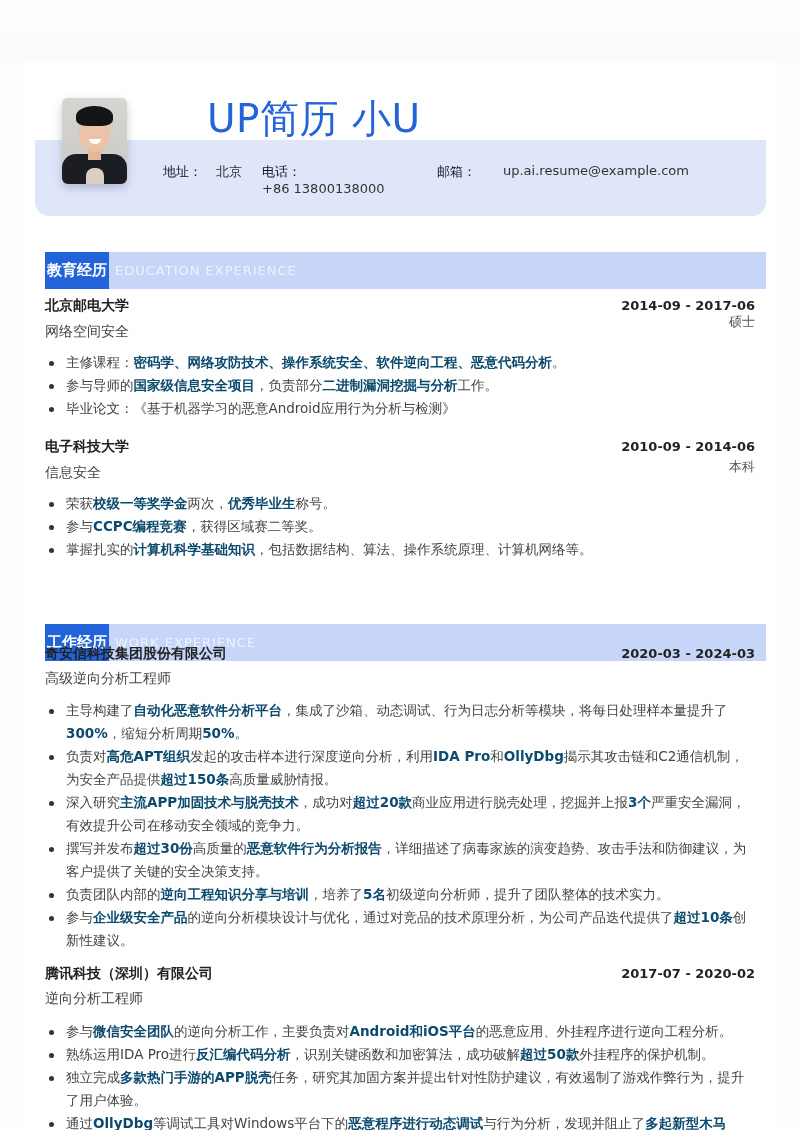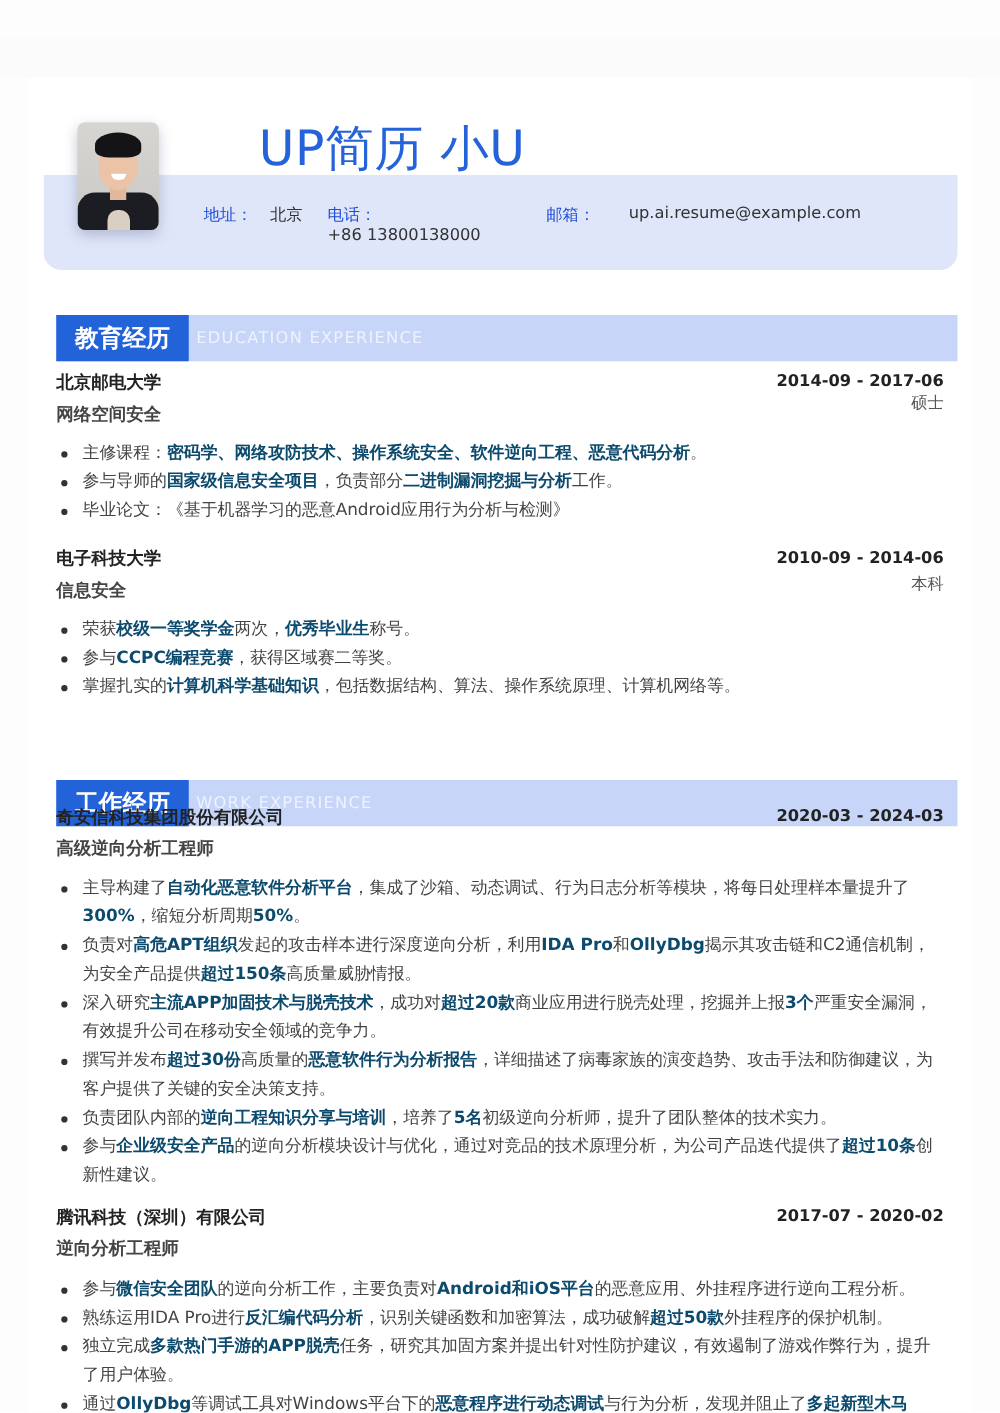--- a/index.html
+++ b/index.html
@@ -17,30 +17,30 @@
     .avatar .bg { position:absolute; inset:0; background: linear-gradient(#d6d5d2, #c9c8c5); }
     .avatar .body { position:absolute; left:0; right:0; bottom:0; height:30px; background:#1c1d22; border-radius: 14px 14px 0 0; }
     .avatar .shirt { position:absolute; left:24px; width:18px; bottom:0; height:16px; background:#d9cfc2; border-radius: 8px 8px 0 0; }
     .avatar .neck { position:absolute; left:26px; width:13px; bottom:24px; height:12px; background:#e2b89c; }
     .avatar .face { position:absolute; left:17px; top:16px; width:31px; height:38px; background:#ebc3a6; border-radius: 45% 45% 48% 48%; }
     .avatar .hair { position:absolute; left:14px; top:8px; width:37px; height:20px; background:#141416; border-radius: 50% 50% 30% 30%; }
     .avatar .smile { position:absolute; left:27px; top:41px; width:12px; height:5px; background:#fff; border-radius: 0 0 6px 6px; }
 
     .name-title { position: absolute; left: 163px; top: 92px; font-size: 39px; font-weight: 500; color: #2563d8; letter-spacing: 0.5px; font-family: "DejaVu Sans", sans-serif; margin-left: 44px; }
     .contact { position: absolute; top: 163px; font-size: 13px; color: #333; display: flex; gap: 0; }
-    .contact .lbl { color: #1d4ed8; margin-right: 14px; }
+    .contact .lbl { color: #0f172a; margin-right: 14px; }
 
     
     .section-head { position: absolute; left: 45px; width: 721px; height: 37px; background: #c7d6f8; display: flex; align-items: center; }
-    .section-head .cn { height: 37px; width: 106px; background: #2363da; color: #fff; font-size: 19px; font-weight: bold; display:flex; align-items:center; justify-content:center; }
+    .section-head .cn { height: 37px; width: 64px; background: #2363da; color: #fff; font-size: 15px; font-weight: bold; display:flex; align-items:center; justify-content:center; }
     .section-head .en { color: #eef2ff; font-size: 13px; letter-spacing: 1px; margin-left: 6px; }
 
     .entry-title { position: absolute; left: 45px; font-size: 14px; font-weight: bold; color: #222; }
     .entry-date { position: absolute; right: 45px; font-size: 13px; font-weight: bold; color: #222; text-align: right; }
-    .entry-sub { position: absolute; left: 45px; font-size: 14px; color: #444; font-weight: bold; }
+    .entry-sub { position: absolute; left: 45px; font-size: 14px; color: #444; }
     .entry-degree { position: absolute; right: 45px; font-size: 13px; color: #555; text-align: right; }
 
     ul.bullets { position: absolute; left: 66px; width: 690px; list-style: none; font-size: 13.5px; color: #444; }
     ul.bullets li { position: relative; line-height: 23px; margin-bottom: 0; }
     ul.bullets li::before { content: ""; position: absolute; left: -17px; top: 10px; width: 5px; height: 5px; border-radius: 50%; background: #333; }
     ul.bullets b { color: #0c4a6e; }
   </style>
 </head>
 <body>
 

